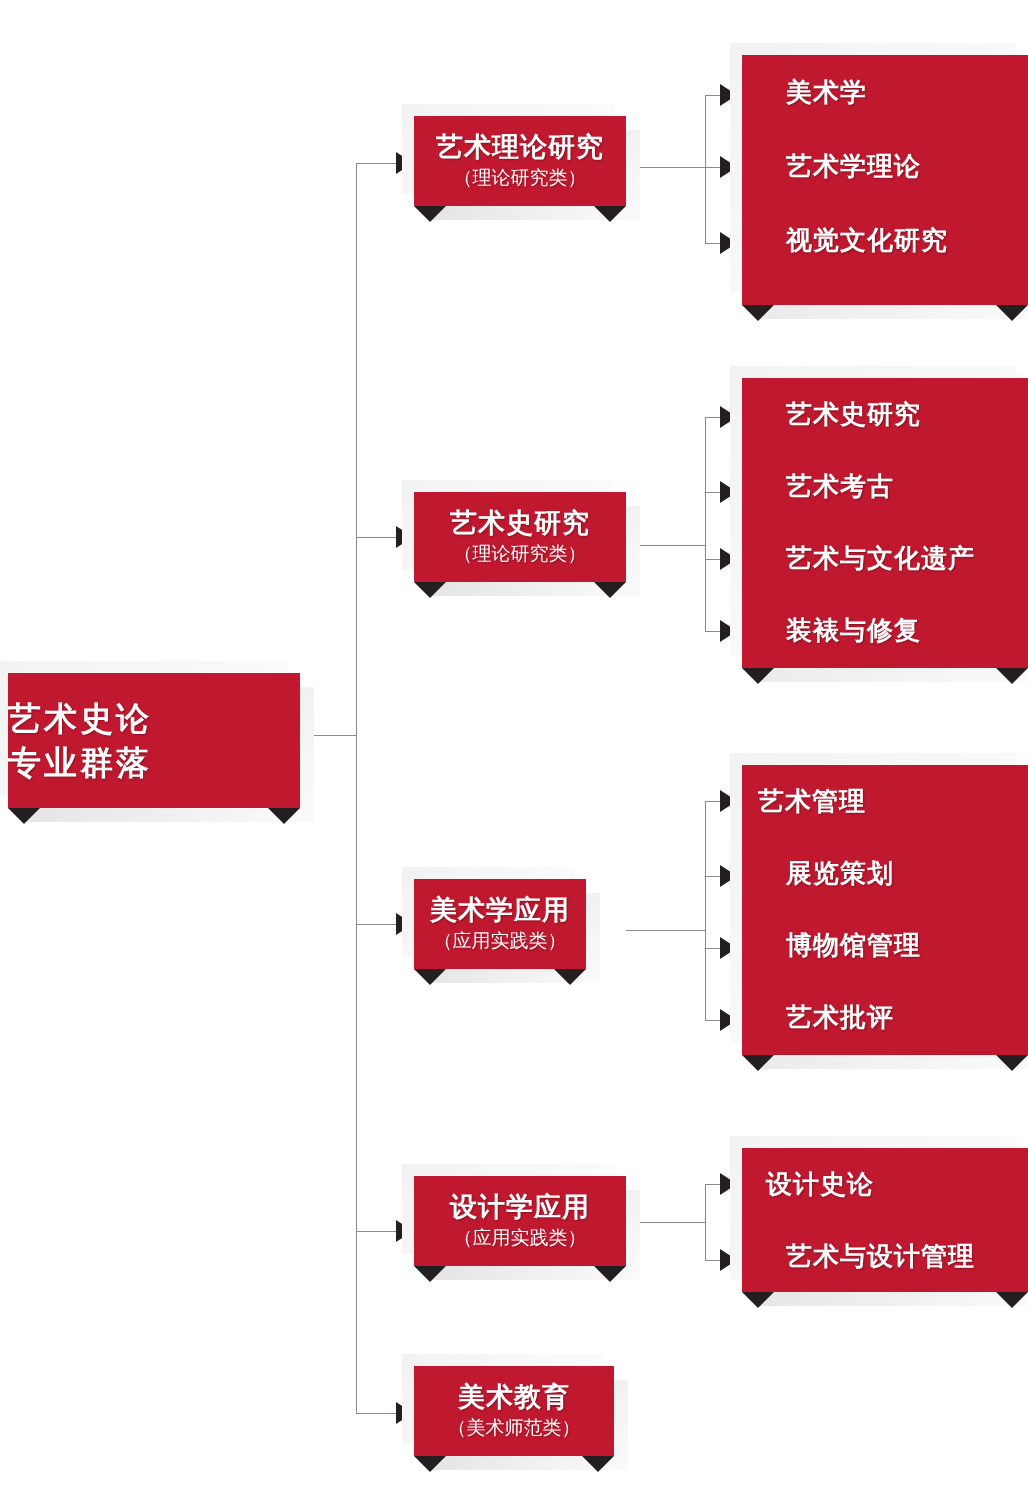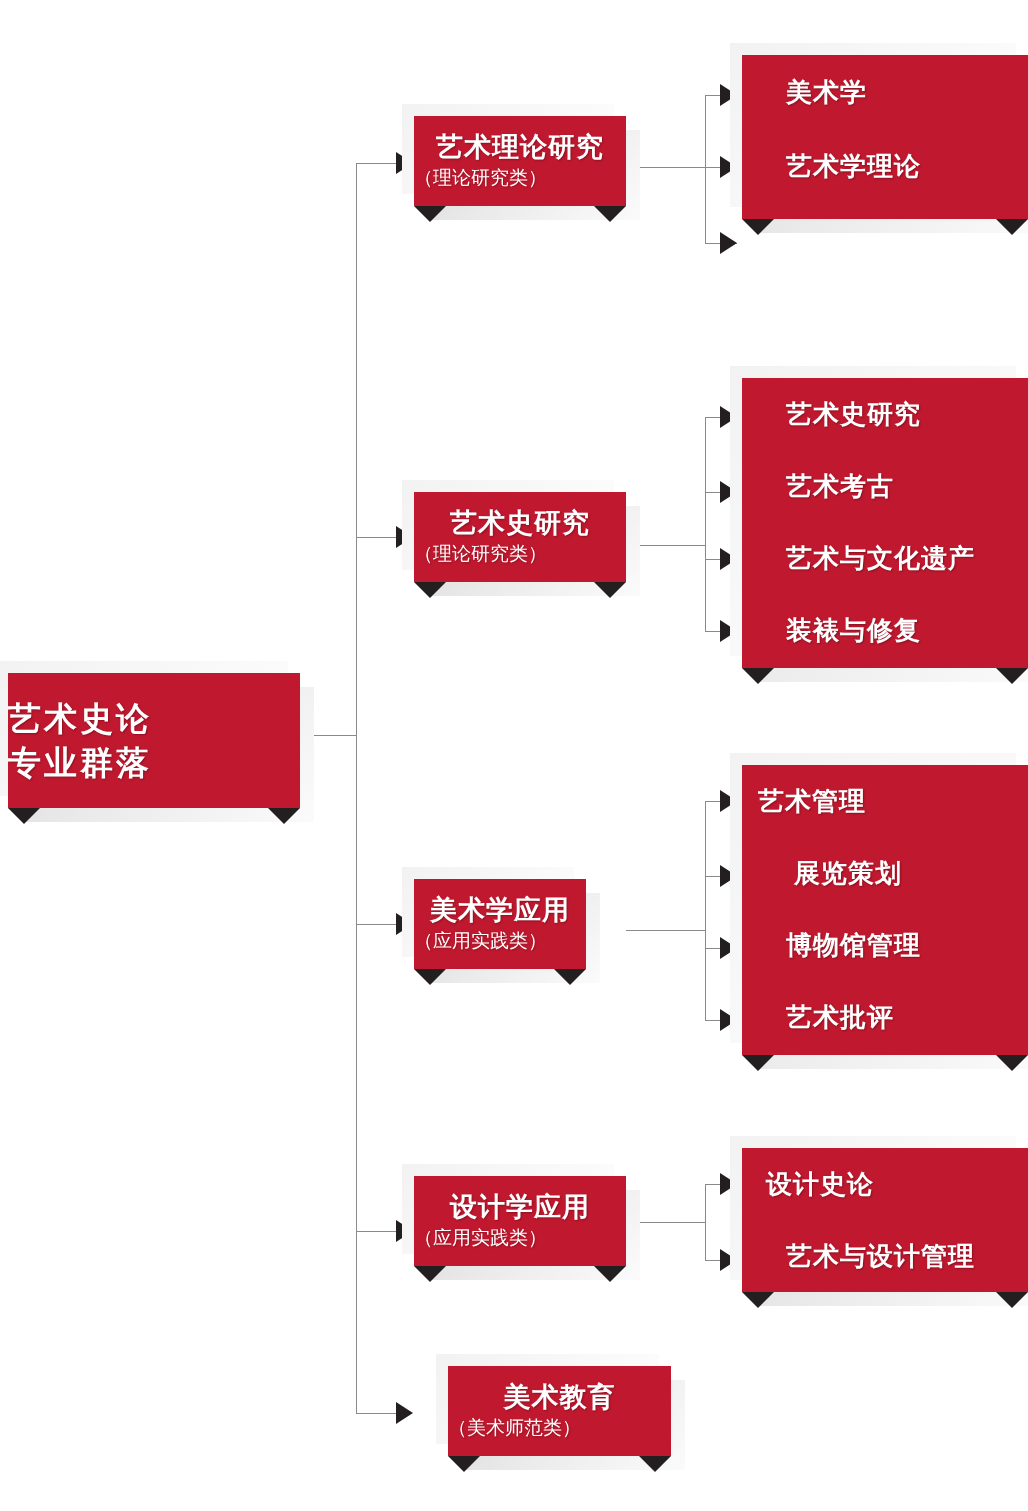--- a/index.html
+++ b/index.html
@@ -89,21 +89,21 @@
   
   .cat-title {
     text-align: center;
     font-weight: bold;
     font-size: 27px;
     line-height: 34px;
     letter-spacing: 1px;
     text-shadow: 1px 1px 2px rgba(0,0,0,.28);
   }
   .cat-sub {
-    text-align: left;
+    text-align: center;
     font-weight: normal;
     font-size: 19px;
     line-height: 28px;
     letter-spacing: 0px;
     text-shadow: 1px 1px 2px rgba(0,0,0,.25);
   }
 
   
   .group-panel > .body {
     justify-content: flex-start;
@@ -169,24 +169,25 @@
 
   <div class="wire h" style="left:626px; top:167px; width:80px;"></div>
   <div class="wire v" style="left:705px; top:95px; height:148px;"></div>
   <div class="wire h" style="left:705px; top:95px; width:32px;"></div>
   <div class="wire h" style="left:705px; top:167px; width:32px;"></div>
   <div class="wire h" style="left:705px; top:243px; width:32px;"></div>
   <span class="arrow" style="left:720px; top:84px;"></span>
   <span class="arrow" style="left:720px; top:156px;"></span>
   <span class="arrow" style="left:720px; top:232px;"></span>
 
-  <div class="node group-panel" style="left:742px; top:55px; width:286px; height:164px;">
+  <div class="node group-panel" style="left:742px; top:55px; width:286px; height:250px;">
     <div class="body">
       <div class="leaf-row" style="height:74px;">美术学</div>
       <div class="leaf-row" style="height:74px;">艺术学理论</div>
+      <div class="leaf-row" style="height:74px;">视觉文化研究</div>
     </div>
     <span class="notch bl"></span>
     <span class="notch br"></span>
   </div>
 
   <div class="wire h" style="left:356px; top:537px; width:44px;"></div>
   <span class="arrow" style="left:396px; top:526px;"></span>
 
   <div class="node" style="left:414px; top:492px; width:212px; height:90px;">
     <div class="body">
@@ -238,21 +239,21 @@
   <div class="wire h" style="left:705px; top:948px; width:32px;"></div>
   <div class="wire h" style="left:705px; top:1020px; width:32px;"></div>
   <span class="arrow" style="left:720px; top:790px;"></span>
   <span class="arrow" style="left:720px; top:865px;"></span>
   <span class="arrow" style="left:720px; top:937px;"></span>
   <span class="arrow" style="left:720px; top:1009px;"></span>
 
   <div class="node group-panel" style="left:742px; top:765px; width:286px; height:290px;">
     <div class="body">
       <div class="leaf-row" style="height:72px;padding-left:16px;">艺术管理</div>
-      <div class="leaf-row" style="height:72px;margin-left:8px;">展览策划</div>
+      <div class="leaf-row" style="height:72px;">展览策划</div>
       <div class="leaf-row" style="height:72px;">博物馆管理</div>
       <div class="leaf-row" style="height:72px;">艺术批评</div>
     </div>
     <span class="notch bl"></span>
     <span class="notch br"></span>
   </div>
 
   <div class="wire h" style="left:356px; top:1231px; width:44px;"></div>
   <span class="arrow" style="left:396px; top:1220px;"></span>
 
@@ -277,21 +278,21 @@
       <div class="leaf-row" style="height:72px;padding-left:24px;">设计史论</div>
       <div class="leaf-row" style="height:72px;">艺术与设计管理</div>
     </div>
     <span class="notch bl"></span>
     <span class="notch br"></span>
   </div>
 
   <div class="wire h" style="left:356px; top:1413px; width:44px;"></div>
   <span class="arrow" style="left:396px; top:1402px;"></span>
 
-  <div class="node" style="left:414px; top:1366px; width:223px; height:90px;margin-left:34px;">
+  <div class="node" style="left:414px; top:1366px; width:200px; height:90px;">
     <div class="body">
       <div class="cat-title">美术教育</div>
       <div class="cat-sub">（美术师范类）</div>
     </div>
     <span class="notch bl"></span>
     <span class="notch br"></span>
   </div>
 
 </div>
 

